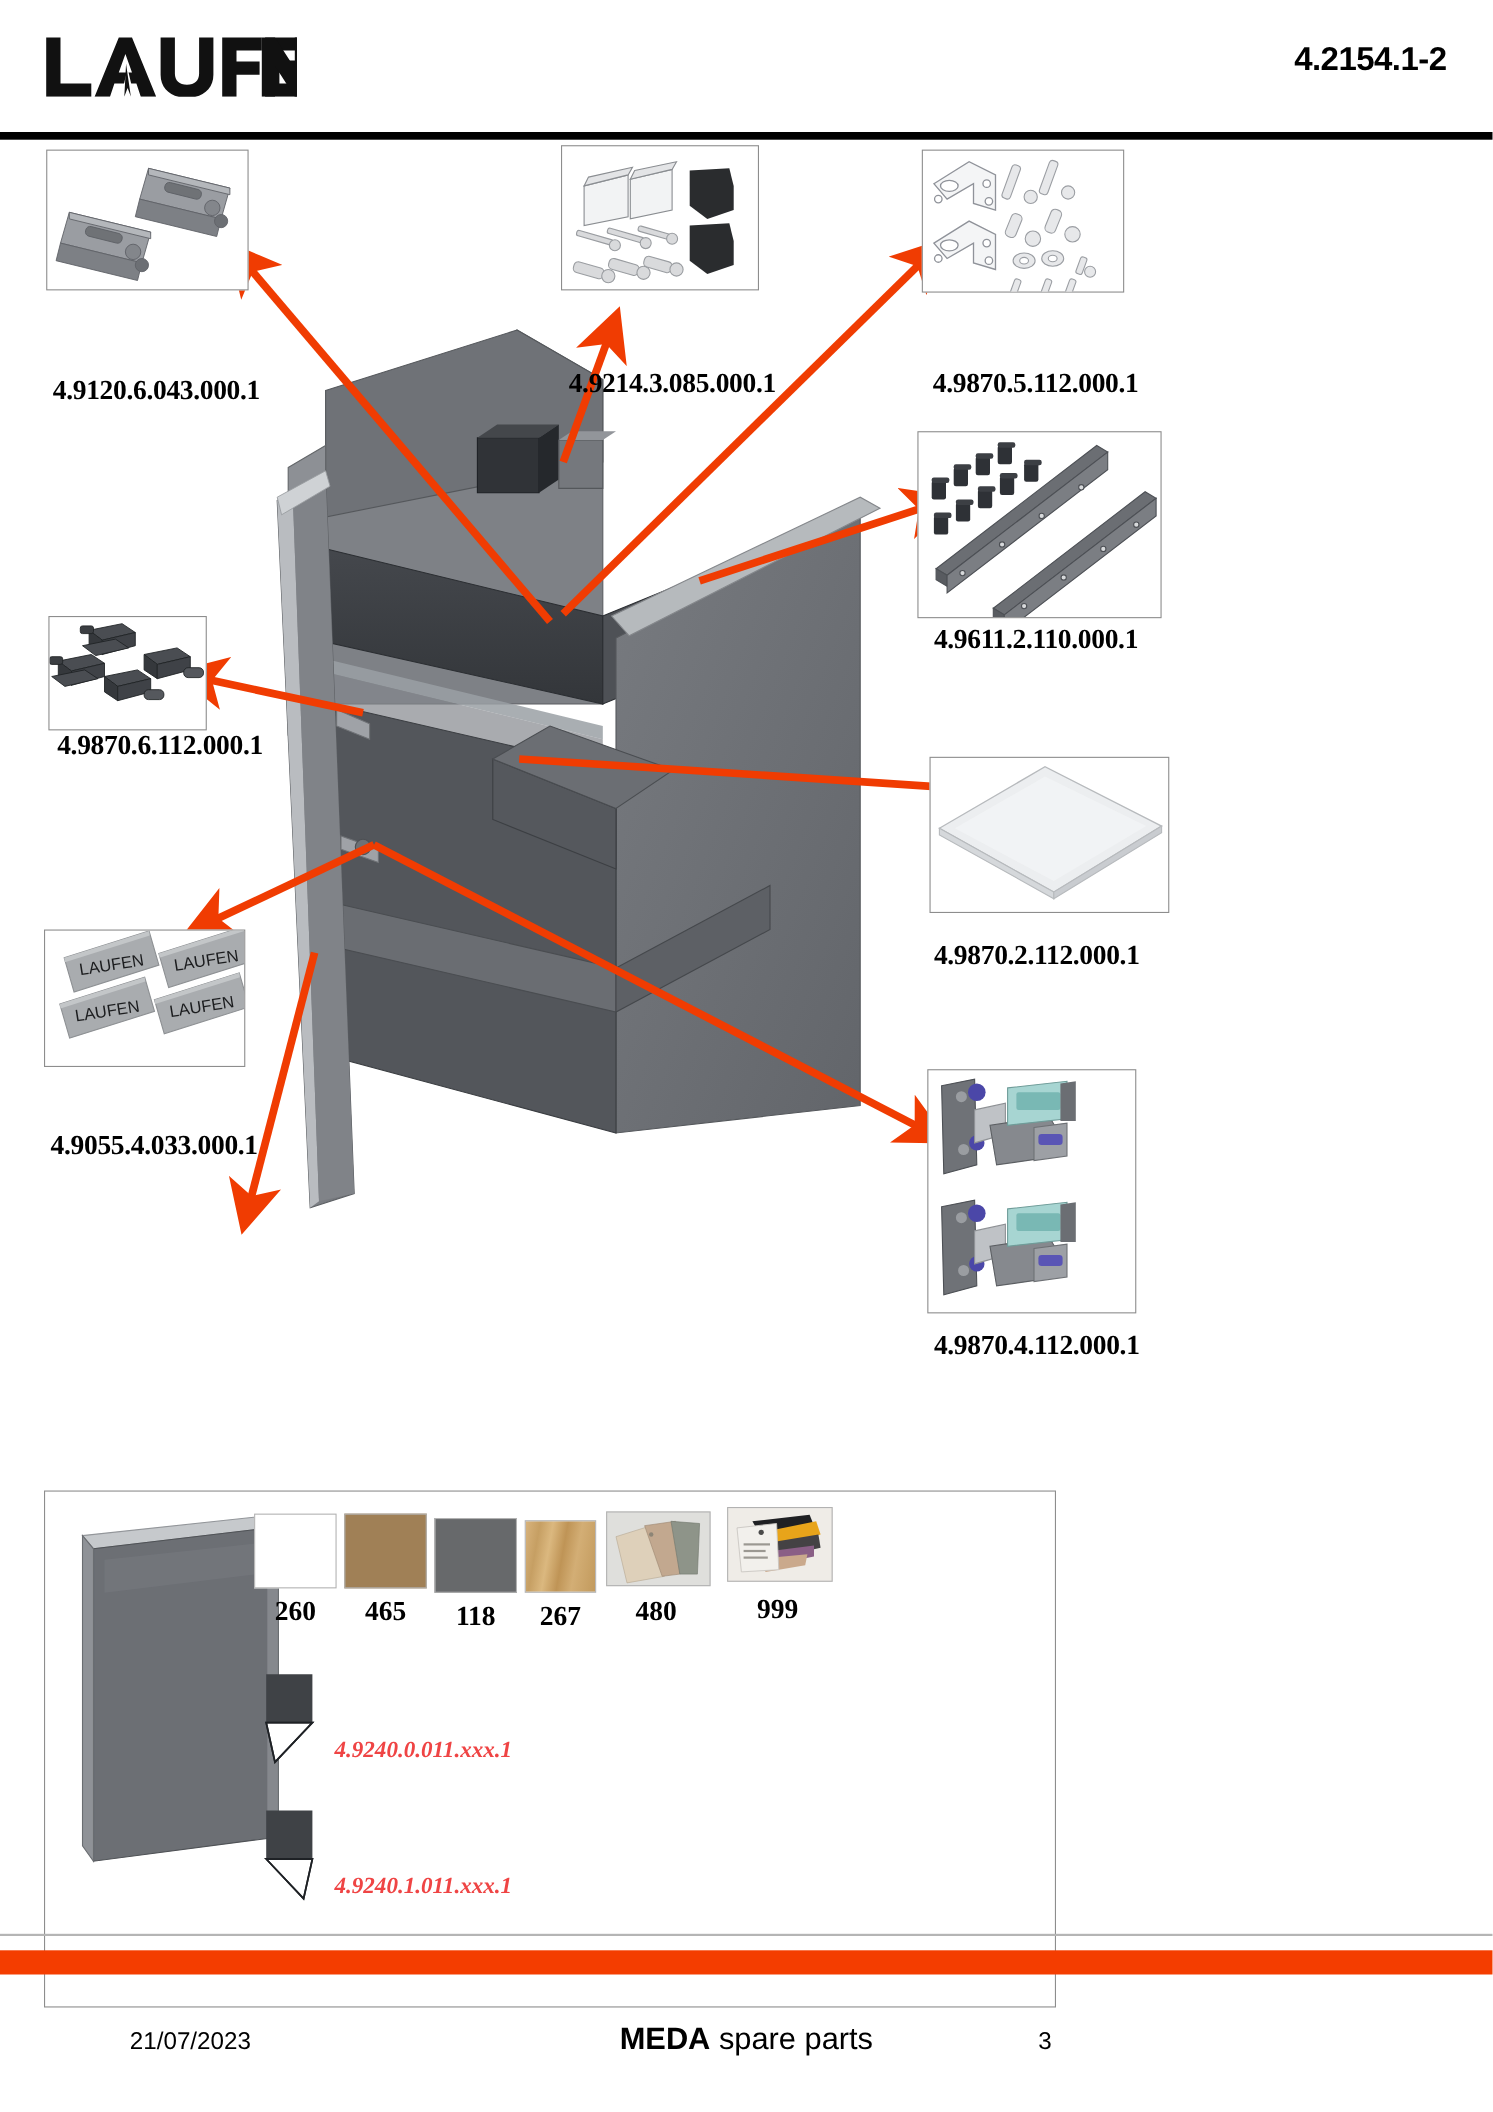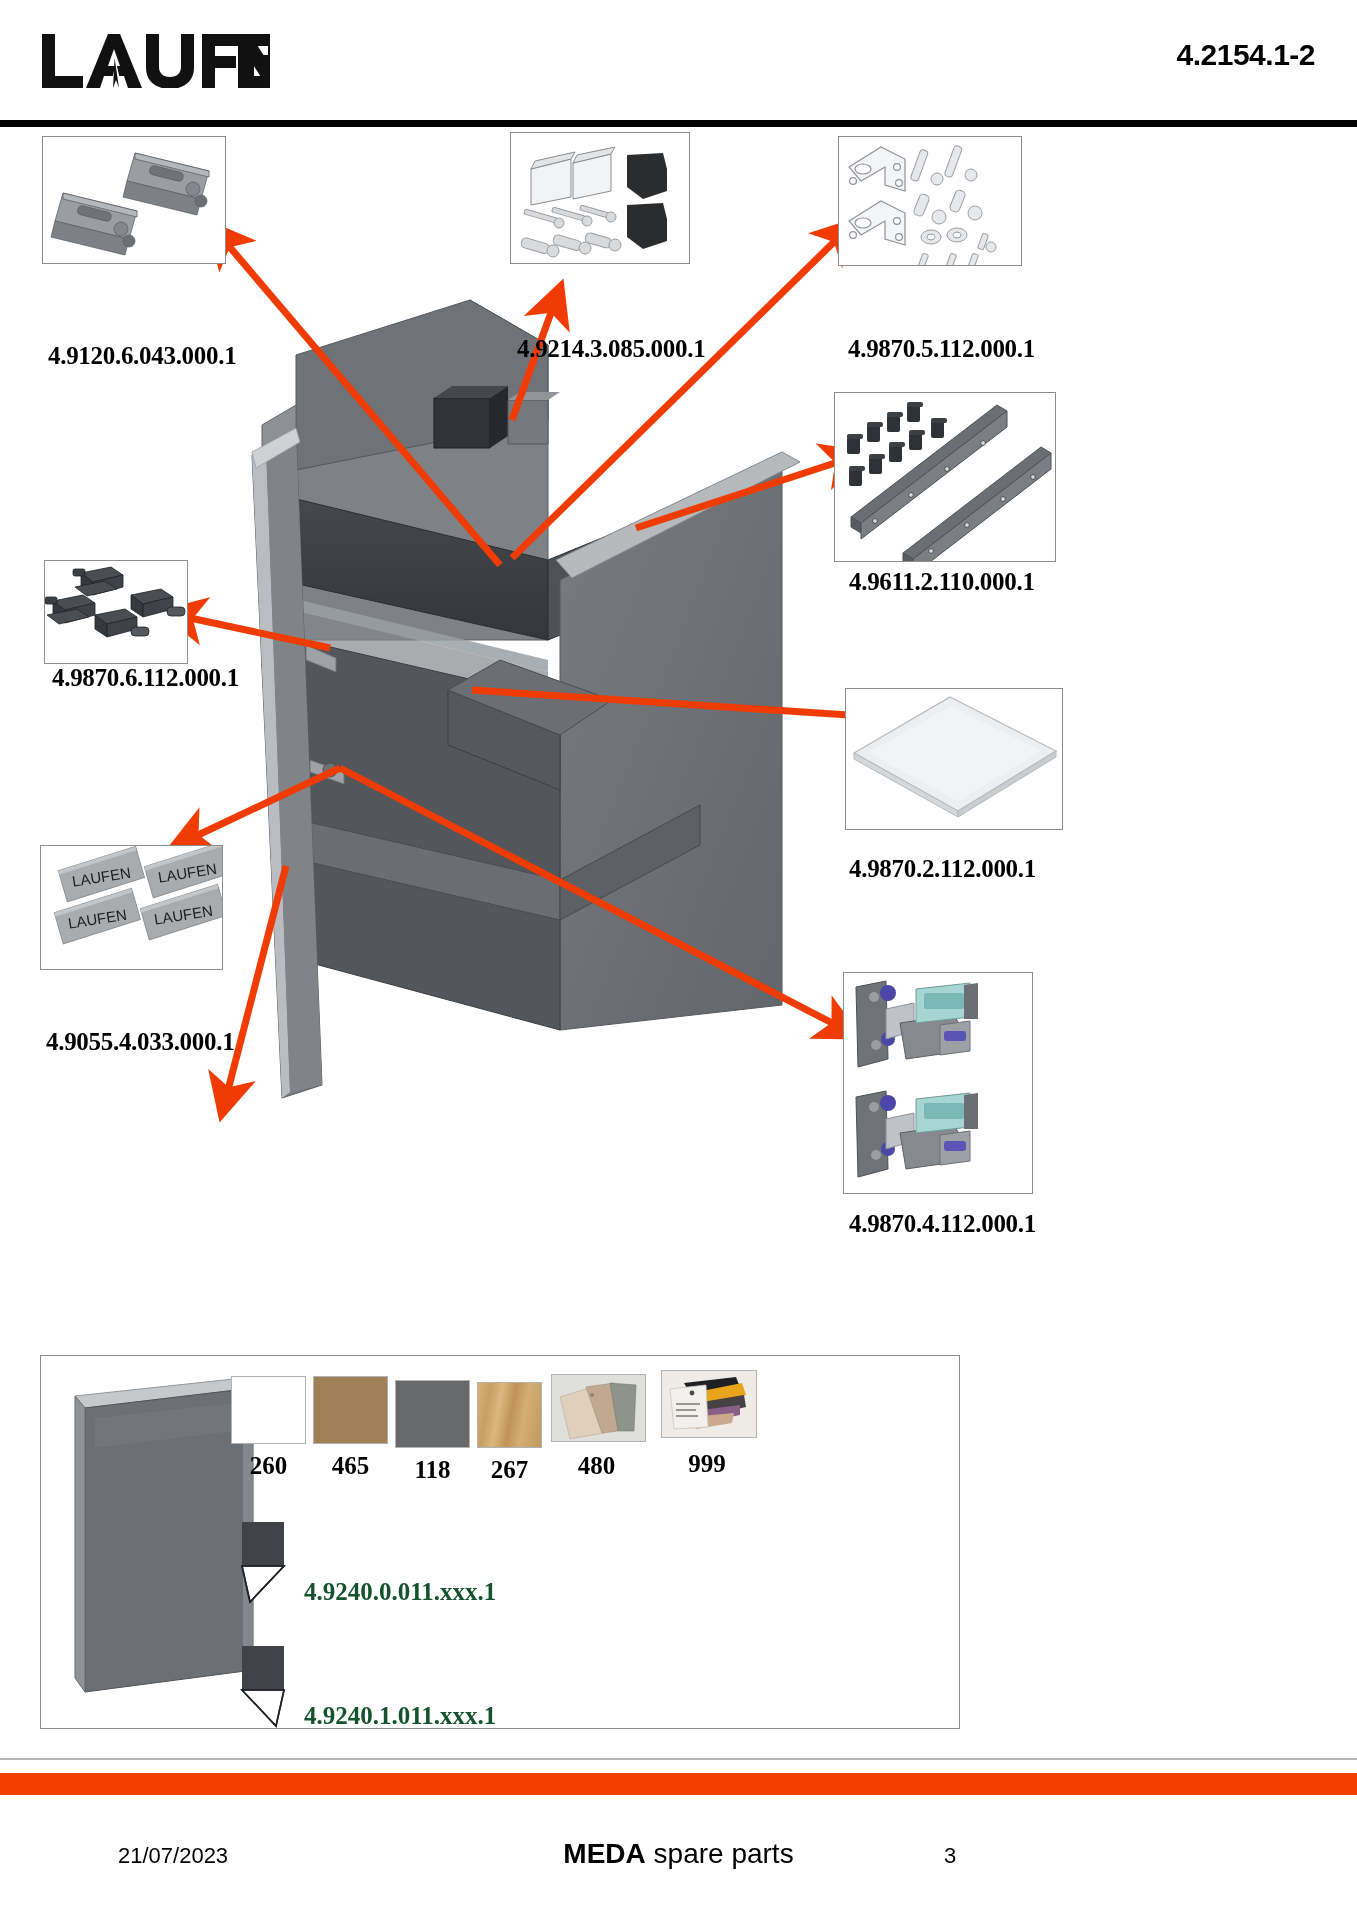--- a/index.html
+++ b/index.html
@@ -50,37 +50,37 @@
 
   
   #arrows, #drawing {
     position: absolute; left: 0; top: 0; width: 1357px; height: 1920px;
     pointer-events: none;
   }
 
   
   #bottom-panel {
     position: absolute;
-    left: 40px; top: 1355px; width: 920px; height: 374px;
+    left: 40px; top: 1355px; width: 920px; height: 470px;
     border: 1px solid #8d8d8d; background: #fff;
   }
   .swatch {
     position: absolute;
     border: 1px solid #b2b2b2;
   }
   .swatch-num {
     position: absolute;
     font-family: "Liberation Serif", "DejaVu Serif", serif;
     font-weight: bold; font-size: 25px; color: #000;
     text-align: center;
   }
   .edge-label {
     position: absolute;
     font-family: "Liberation Serif", "DejaVu Serif", serif;
-    font-weight: bold; font-size: 25px; color: #14532d; white-space: nowrap;
+    font-weight: bold; font-size: 21px; color: #ef4444; white-space: nowrap; font-style: italic;
   }
 
   
   #footer-line {
     position: absolute; left: 0; top: 1758px; width: 1357px; height: 2px;
     background: #b5b5b5;
   }
   #footer-bar {
     position: absolute; left: 0; top: 1773px; width: 1357px; height: 22px;
     background: #f43d00;

